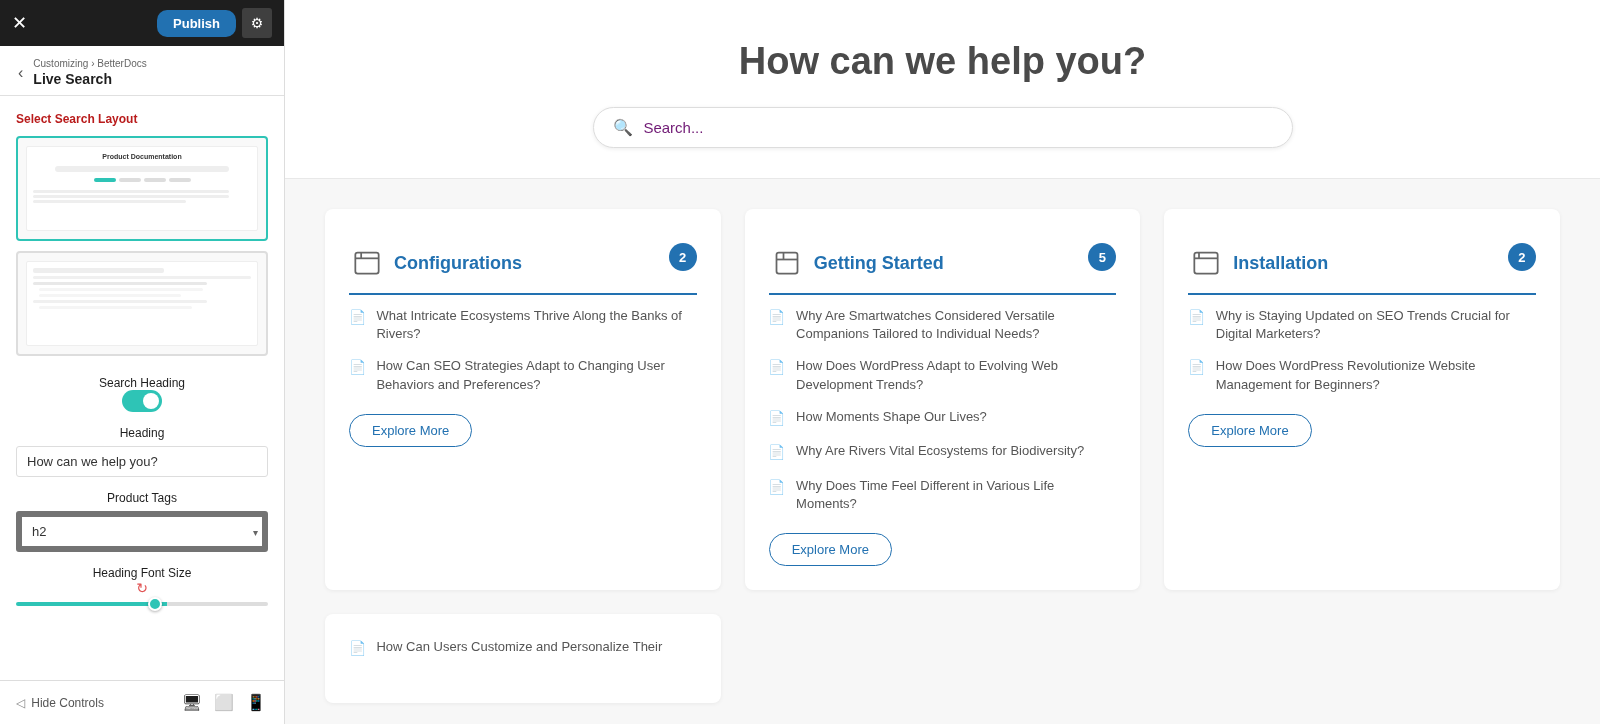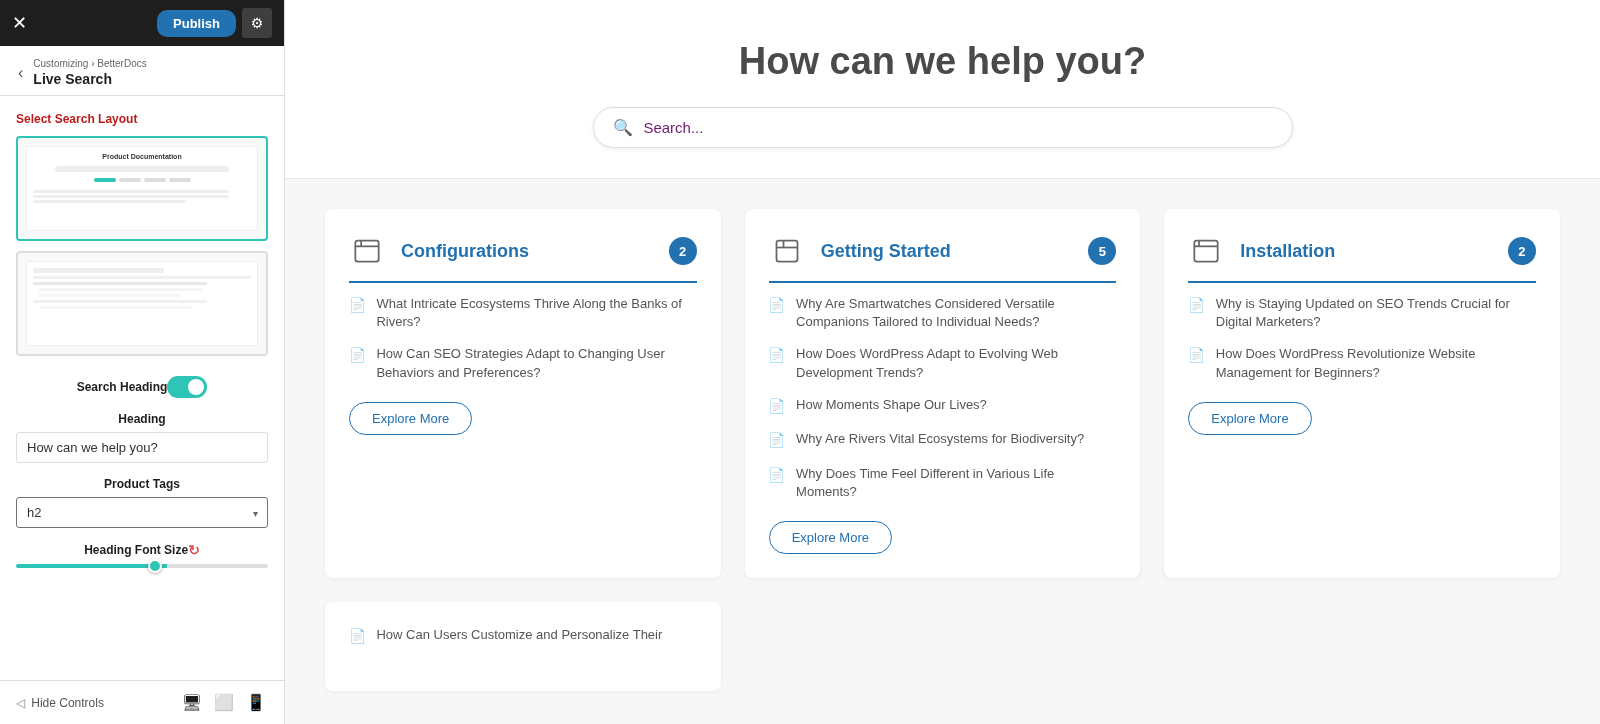--- a/index.html
+++ b/index.html
@@ -204,26 +204,27 @@
       border-radius: 2px;
       width: 75%;
       margin-left: 6px;
     }
 
     .field-row {
       margin-bottom: 14px;
     }
     .field-label {
       font-size: 12px;
-      font-weight: 700;
+      font-weight: 400;
       color: #1e1e1e;
       margin-bottom: 6px;
       display: flex;
       align-items: center;
-      justify-content: center;
+      justify-content: flex-start;
+      flex-direction: column;
     }
     .toggle {
       width: 40px;
       height: 22px;
       background: #2ec4b6;
       border-radius: 11px;
       position: relative;
       cursor: pointer;
     }
     .toggle::after {
@@ -241,21 +242,21 @@
       padding: 7px 10px;
       border: 1px solid #ddd;
       border-radius: 3px;
       font-size: 13px;
       color: #333;
       background: #fff;
     }
     .select-input {
       width: 100%;
       padding: 7px 10px;
-      border: 1px solid #737373;
+      border: 6px solid #737373;
       border-radius: 3px;
       font-size: 13px;
       color: #333;
       background: #fff;
       appearance: none;
       cursor: pointer;
     }
     .select-wrapper {
       position: relative;
     }
@@ -390,21 +391,22 @@
       display: flex;
       align-items: center;
       justify-content: space-between;
       margin-bottom: 12px;
       padding-bottom: 12px;
       border-bottom: 2px solid #2271b1;
     }
     .category-title-area {
       display: flex;
       align-items: center;
-      gap: 16px;
+      gap: 9px;
+      margin-top: 12px;
     }
     .category-icon {
       width: 36px;
       height: 36px;
       display: flex;
       align-items: center;
       justify-content: center;
       color: #555;
     }
     .category-name {

